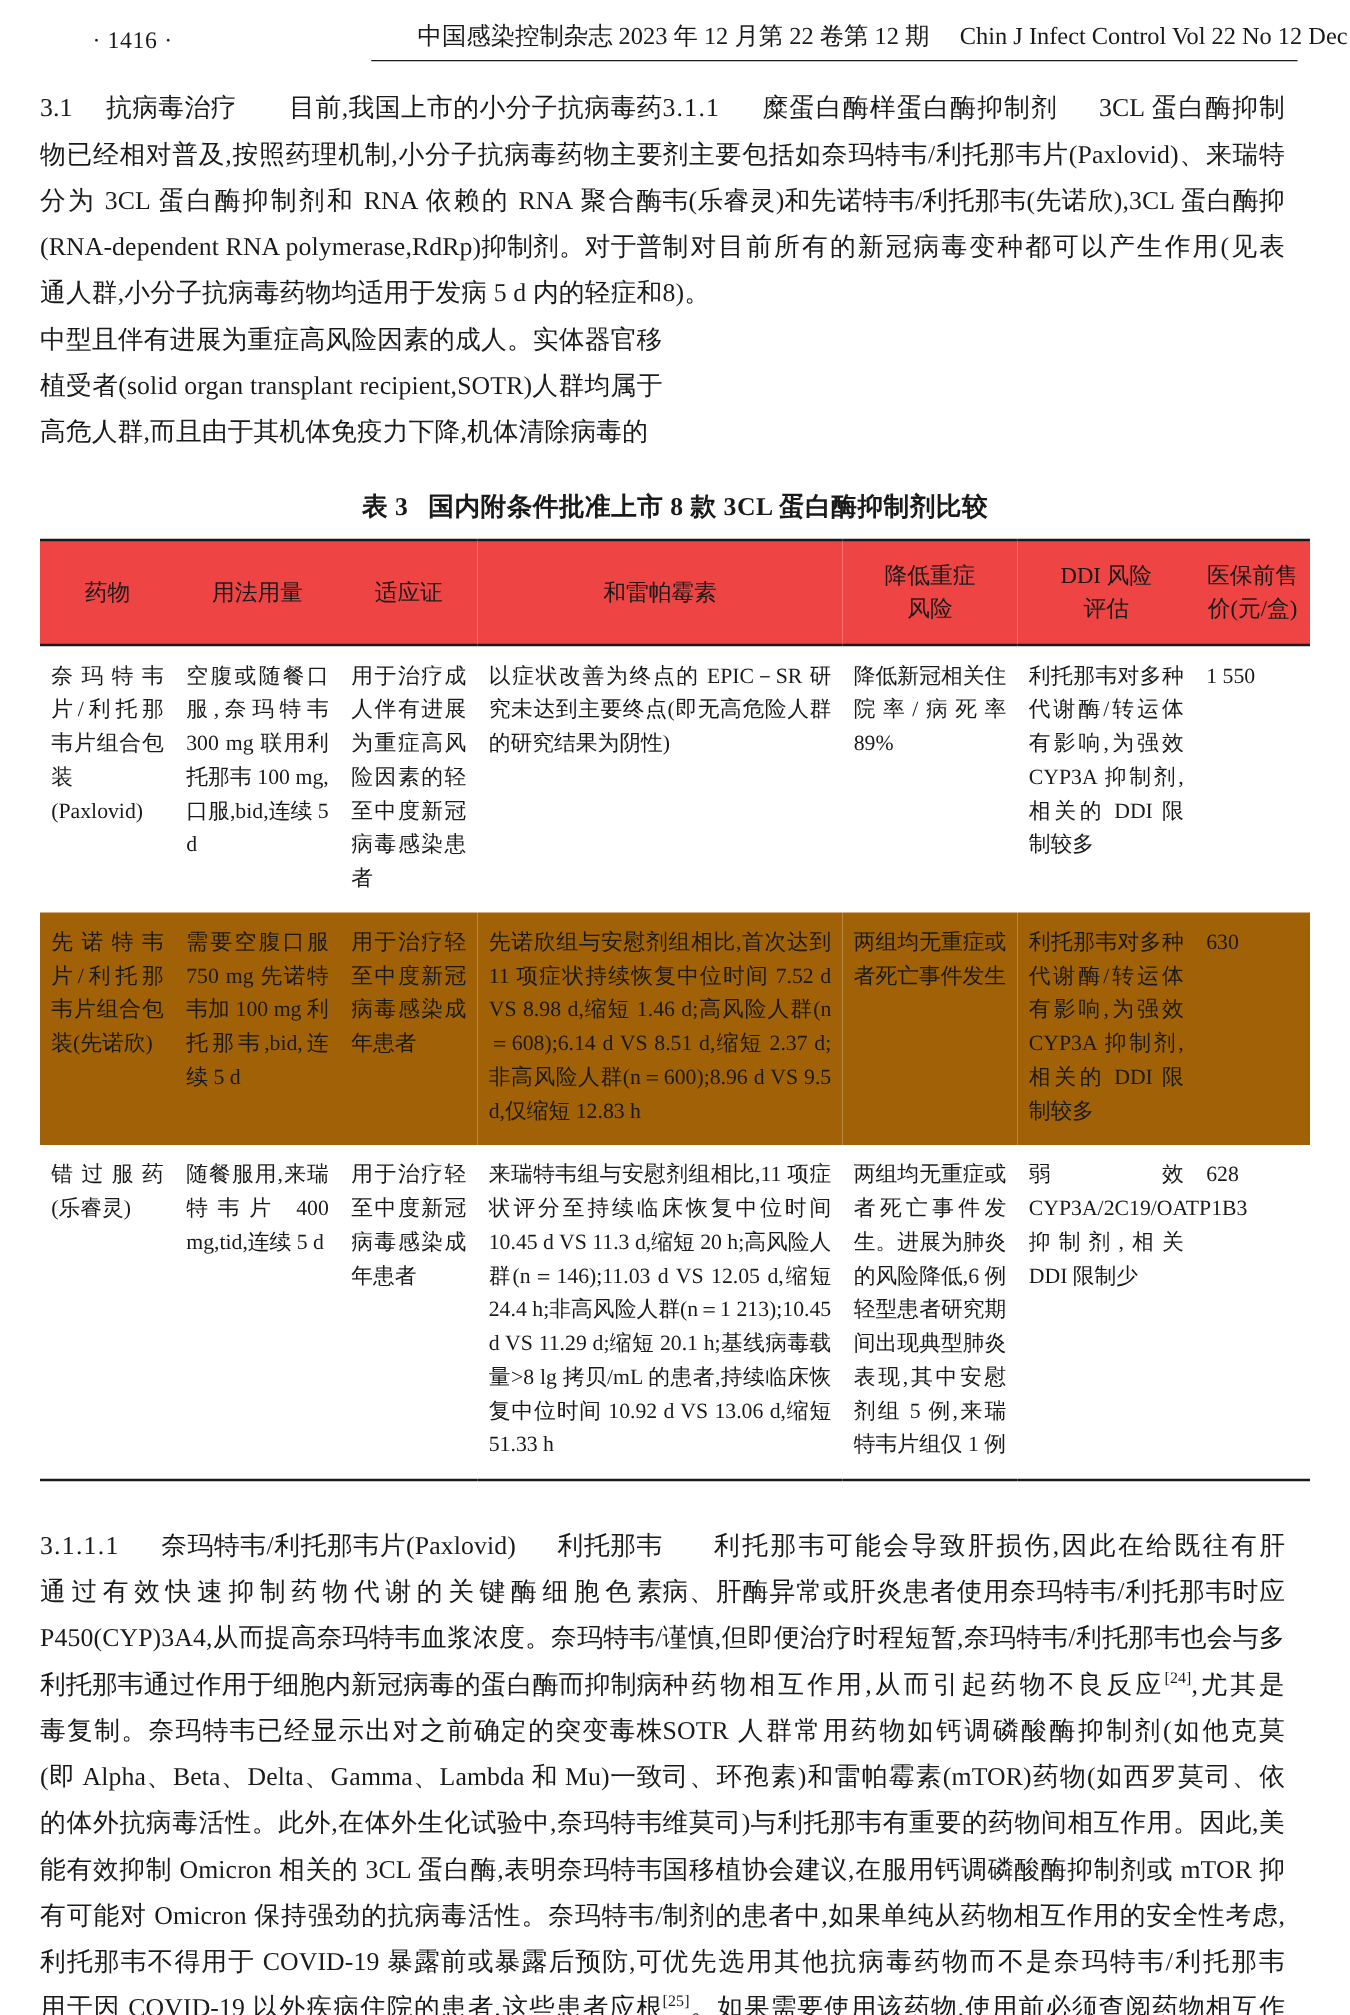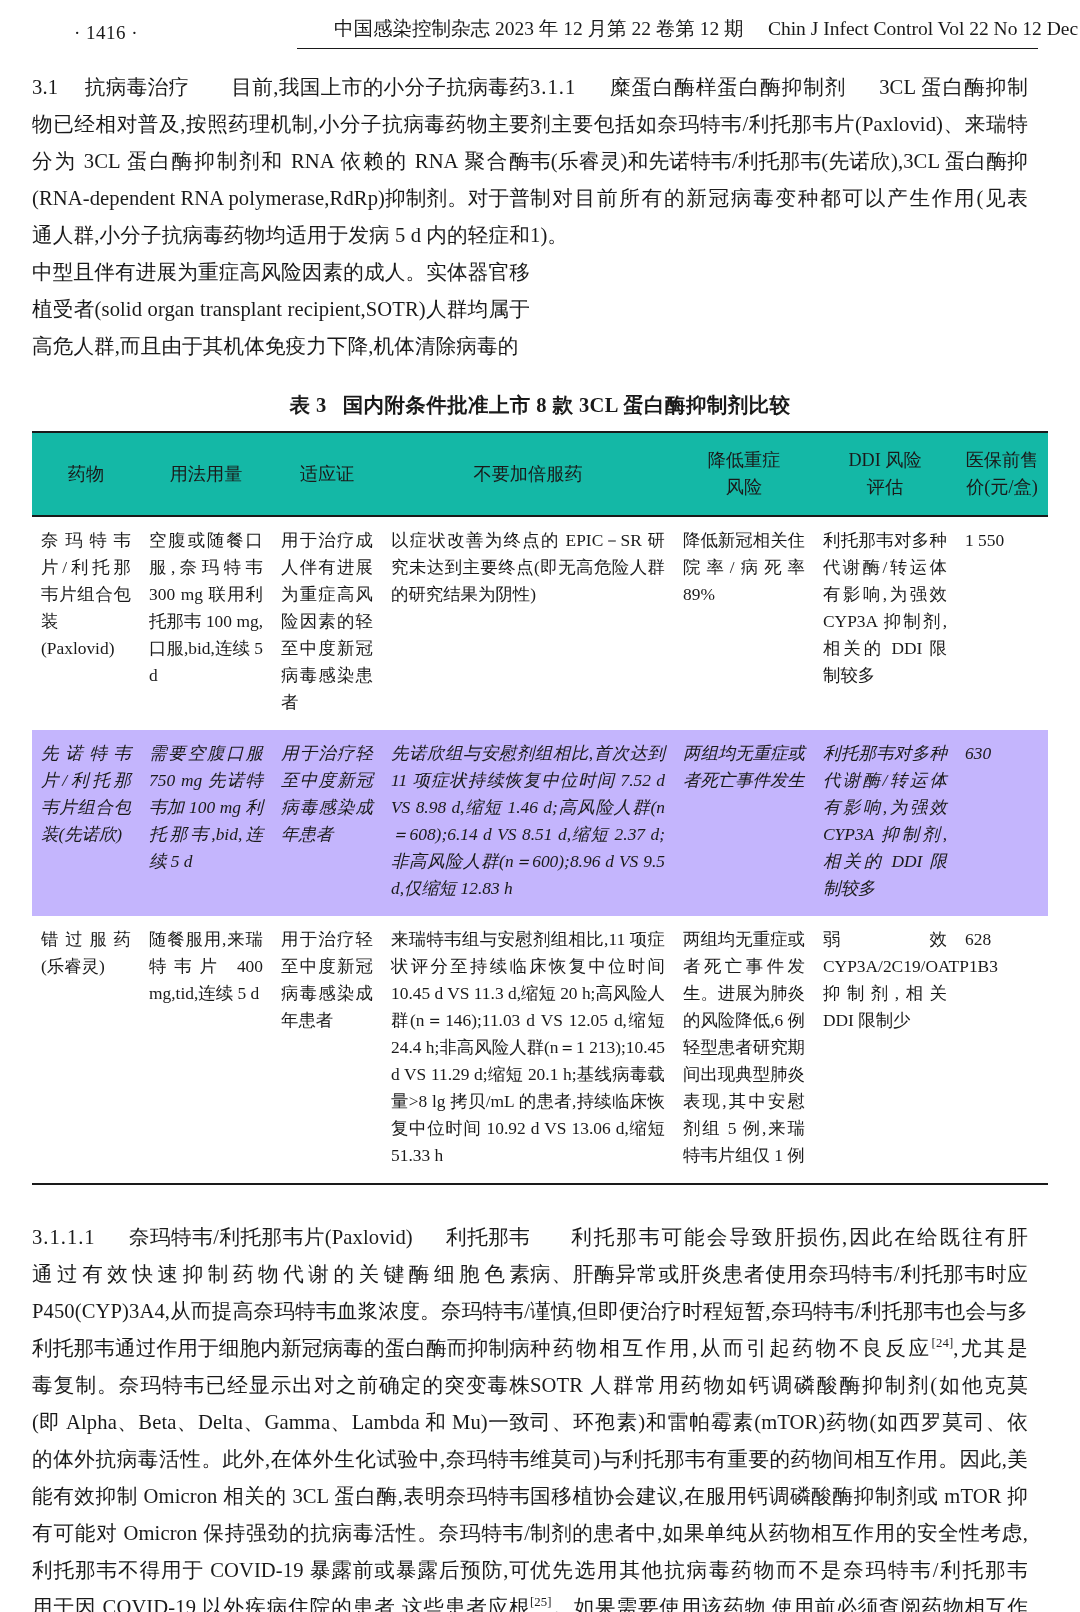--- a/index.html
+++ b/index.html
@@ -93,40 +93,40 @@
   }
   .table-caption .capnum { margin-right: 16px; }
   table.t3 {
     width: 1016px;
     border-collapse: collapse;
     table-layout: fixed;
     font-size: 17.4px;
     line-height: 27px;
   }
   table.t3 thead tr {
-    background: #14b8a6;
+    background: #ef4444;
   }
   table.t3 thead th {
     font-weight: normal;
     text-align: center;
     vertical-align: middle;
     padding: 14px 6px 14px 6px;
     font-size: 18.2px;
     line-height: 27px;
   }
   .rule-top { border-top: 2.6px solid #1a1a1a; }
   .rule-bottom { border-bottom: 2.6px solid #1a1a1a; }
   table.t3 tbody td {
     vertical-align: top;
     padding: 10px 9px 14px 9px;
     text-align: justify;
     text-justify: inter-ideograph;
     text-align-last: left;
   }
-  table.t3 tbody tr.shaded { background: #c4b5fd; font-style: italic; }
+  table.t3 tbody tr.shaded { background: #a16207; }
   td.num { text-align: left; white-space: nowrap; }
   .c1 { width: 108px; }
   .c2 { width: 132px; }
   .c3 { width: 110px; }
   .c4 { width: 292px; }
   .c5 { width: 140px; }
   .c6 { width: 142px; }
   .c7 { width: 92px; }
 
   .spacer-after-table { height: 14px; }
@@ -140,21 +140,21 @@
     <div class="folio">· 1416 ·</div>
     <div class="head-center">中国感染控制杂志 2023 年 12 月第 22 卷第 12 期　 Chin J Infect Control Vol 22 No 12 Dec 2023</div>
   </div>
   <div class="head-rule"></div>
 
   <div class="cols">
     <div class="col">
       <p class="body">3.1　 抗病毒治疗　　目前,我国上市的小分子抗病毒药物已经相对普及,按照药理机制,小分子抗病毒药物主要分为 3CL 蛋白酶抑制剂和 RNA 依赖的 RNA 聚合酶(RNA-dependent RNA polymerase,RdRp)抑制剂。对于普通人群,小分子抗病毒药物均适用于发病 5 d 内的轻症和中型且伴有进展为重症高风险因素的成人。实体器官移植受者(solid organ transplant recipient,SOTR)人群均属于高危人群,而且由于其机体免疫力下降,机体清除病毒的</p>
     </div>
     <div class="col">
-      <p class="body"><span class="sec-num">3.1.1</span><span class="gap-wide"></span><span>糜蛋白酶样蛋白酶抑制剂</span><span class="gap-wide"></span><span>3CL 蛋白酶抑制剂主要包括如奈玛特韦/利托那韦片(Paxlovid)、来瑞特韦(乐睿灵)和先诺特韦/利托那韦(先诺欣),3CL 蛋白酶抑制对目前所有的新冠病毒变种都可以产生作用(见表 1)。</span></p>
+      <p class="body"><span class="sec-num">3.1.1</span><span class="gap-wide"></span><span>糜蛋白酶样蛋白酶抑制剂</span><span class="gap-wide"></span><span>3CL 蛋白酶抑制剂主要包括如奈玛特韦/利托那韦片(Paxlovid)、来瑞特韦(乐睿灵)和先诺特韦/利托那韦(先诺欣),3CL 蛋白酶抑制对目前所有的新冠病毒变种都可以产生作用(见表 8)。</span></p>
     </div>
   </div>
 
   <div class="table-wrap">
     <div class="table-caption"><span class="capnum">表 3</span><span>国内附条件批准上市 8 款 3CL 蛋白酶抑制剂比较</span></div>
 
     <table class="t3">
       <colgroup>
         <col class="c1">
           <col class="c2">
@@ -169,21 +169,21 @@
           <th>
             <div>药物</div>
           </th>
           <th>
             <div>用法用量</div>
           </th>
           <th>
             <div>适应证</div>
           </th>
           <th>
-            <div>不要加倍服药</div>
+            <div>和雷帕霉素</div>
           </th>
           <th>
             <div>降低重症</div>
             <div>风险</div>
           </th>
           <th>
             <div>DDI 风险</div>
             <div>评估</div>
           </th>
           <th>

